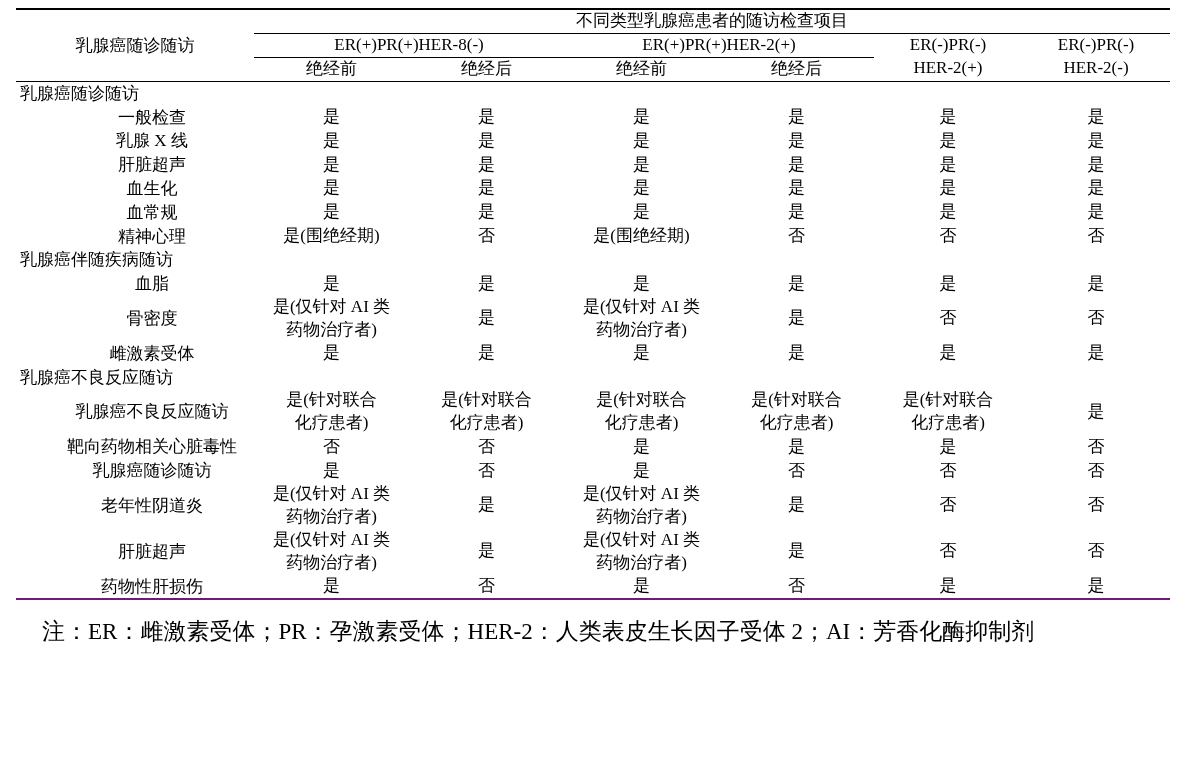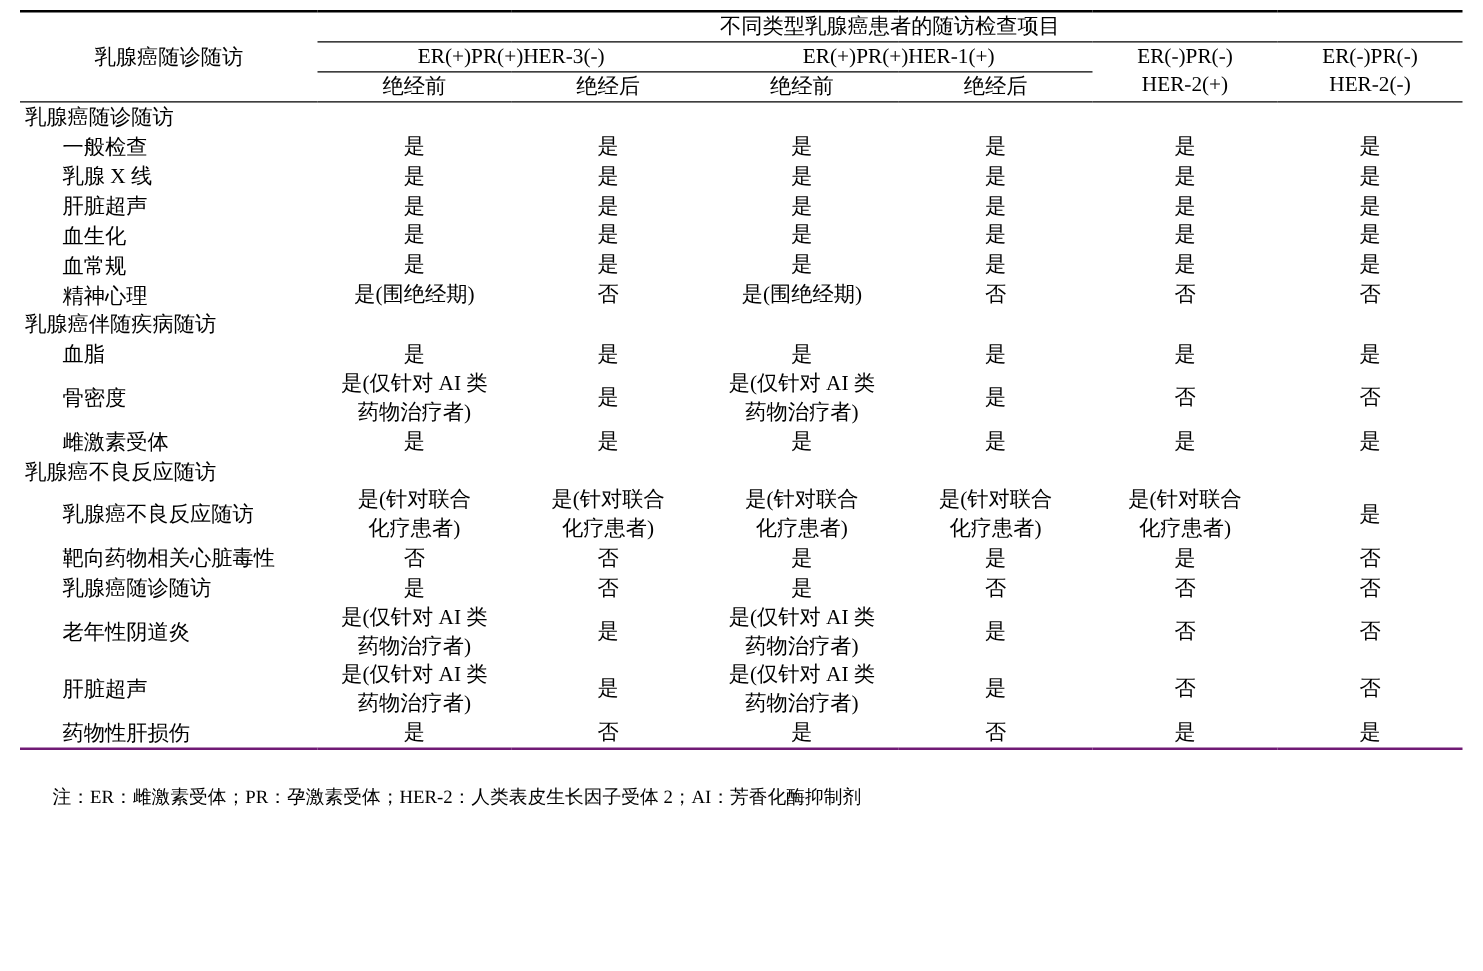--- a/index.html
+++ b/index.html
@@ -58,29 +58,30 @@
   td.rowlabel {
     text-align: left;
     padding: 5px 2px 5px 4px;
     line-height: 1.4;
   }
   td.rowlabel.level0 {
     padding-left: 4px;
   }
   td.rowlabel.level1 {
     padding-left: 34px;
+    text-align: center;
   }
   td.val {
     text-align: center;
     padding: 5px 3px;
     line-height: 1.35;
   }
   .note {
-    margin-top: 27px;
-    font-size: 15px;
+    margin-top: 15px;
+    font-size: 23px;
     padding-left: 26px;
     line-height: 1.5;
   }
   .nowrapline { white-space: pre-line; font-family: Liberation Serif, serif; }
 </style>
 </head>
 <body>
 
 <div class="page">
   <table class="tbl">
@@ -92,22 +93,22 @@
       <col style="width:155px">
       <col style="width:148px">
       <col style="width:148px">
     </colgroup>
     <tbody>
       <tr class="rule-top">
         <td rowspan="3" class="cat-head">乳腺癌随诊随访</td>
         <td colspan="6" class="hdr-cell hdr-span-under">不同类型乳腺癌患者的随访检查项目</td>
       </tr>
       <tr>
-        <td colspan="2" class="hdr-cell hdr-span-under">ER(+)PR(+)HER-3(-)</td>
-        <td colspan="2" class="hdr-cell hdr-span-under">ER(+)PR(+)HER-1(+)</td>
+        <td colspan="2" class="hdr-cell hdr-span-under">ER(+)PR(+)HER-8(-)</td>
+        <td colspan="2" class="hdr-cell hdr-span-under">ER(+)PR(+)HER-2(+)</td>
         <td rowspan="2" class="hdr-cell nowrapline">ER(-)PR(-)
 HER-2(+)</td>
         <td rowspan="2" class="hdr-cell nowrapline">ER(-)PR(-)
 HER-2(-)</td>
       </tr>
       <tr>
         <td class="hdr-cell">绝经前</td>
         <td class="hdr-cell">绝经后</td>
         <td class="hdr-cell">绝经前</td>
         <td class="hdr-cell">绝经后</td>

